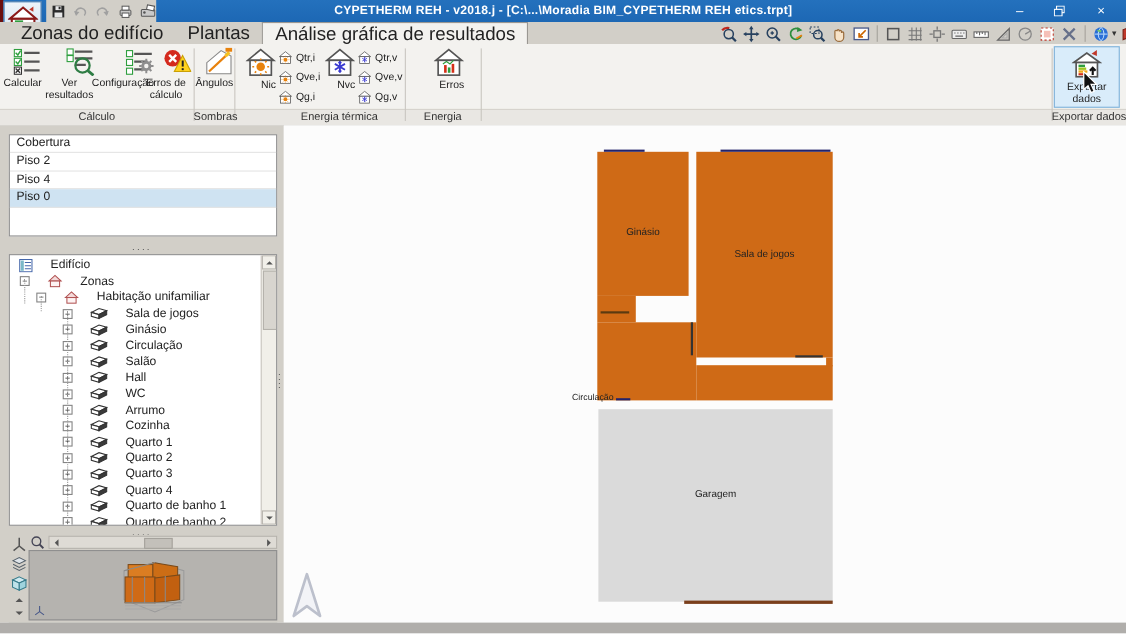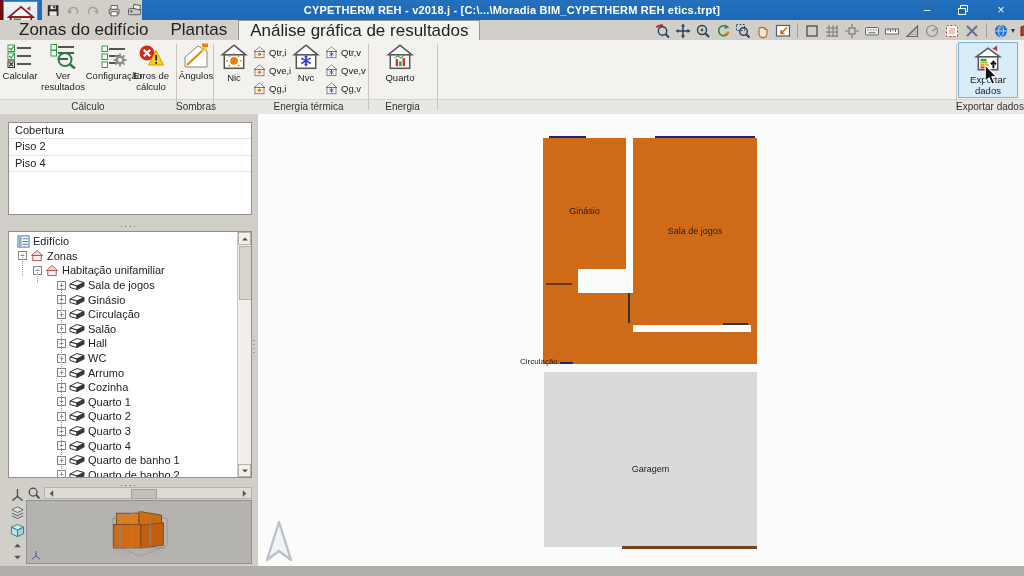--- a/index.html
+++ b/index.html
@@ -22,35 +22,35 @@
   .tab{height:20px;line-height:20px;padding:0 11px;font-size:17px;color:#222;cursor:default}
   .tab.active{background:#f3f2ef;border:1px solid #9a9792;border-bottom:none;box-sizing:border-box}
   .viewtools{left:655px;top:22px;height:17px;display:flex;align-items:center;gap:4px}
   .tsep{width:1px;height:15px;background:#a5a29c;margin:0 2px}
   .caret{font-size:8px;color:#333;margin-left:-2px}
   
   .ribbon{left:0;top:40px;width:1024px;height:74px;background:#f3f2ef;border-bottom:1px solid #a9a6a0;box-sizing:border-box}
   .grpstrip{left:0;top:99px;width:1024px;height:14px;background:#e9e7e3;border-top:1px solid #d6d3cd}
   .grp-label{top:100px;height:13px;line-height:13px;font-size:10px;color:#333;text-align:center}
   .rsep{top:44px;height:66px;width:1px;background:#c9c6c0}
-  .btn-big{top:42px;height:56px;display:flex;flex-direction:column;align-items:center;
+  .btn-big{top:42px;height:56px;display:flex;flex-direction:column;align-items:flex-end;
            font-size:9.5px;color:#222;text-align:center;line-height:1.15;cursor:default}
   .btn-big svg{margin:1px 0 2px;flex:none}
   .btn-small{height:17px;display:flex;align-items:center;gap:3px;font-size:9.5px;color:#222;cursor:default}
   .btn-export{left:958px;top:42px;width:60px;height:56px;background:#d9ecfa;border:1px solid #7fb2d9;
               box-sizing:border-box;display:flex;flex-direction:column;align-items:center;
               font-size:9.5px;color:#222;text-align:center;line-height:1.15;cursor:default}
   
   .sidebar{left:0;top:114px;width:258px;height:452px;background:#d2cfc8}
   .panel{background:#fff;border:1px solid #8f8f8f;box-sizing:border-box}
   .floor-row{height:15.4px;line-height:15.4px;padding-left:6px;font-size:11px;color:#222;
              border-bottom:1px solid #e4e4e4;cursor:default}
   .floor-row.sel{background:#cfe3f2}
   .splitdots{color:#555;font-size:9px;letter-spacing:2px;text-align:center;line-height:7px}
-  .t-row{display:flex;align-items:center;height:14.6px;font-size:11px;color:#222;gap:3px;cursor:default;white-space:nowrap}
+  .t-row{display:flex;align-items:center;height:14.6px;font-size:11px;color:#222;gap:16px;cursor:default;white-space:nowrap}
   .pmbox{width:9px;height:9px;border:1px solid #848484;background:#fff;box-sizing:border-box;
          font-size:8px;line-height:7px;text-align:center;color:#333;flex:none}
   .guide{border-left:1px dotted #9a9a9a}
   .sb{background:#f1efe9;border:1px solid #b5b2ac;box-sizing:border-box;display:flex;align-items:center;justify-content:center}
   
   .canvas{left:258px;top:114px;width:766px;height:452px;background:#fcfcfc}
   .plan-label{font-size:9px;color:#222;text-align:center;pointer-events:none}
   .letterbox{left:0;top:566px;width:1024px;height:10px;background:#b0aeab}
   svg.ic{display:block}
 </style>
@@ -485,21 +485,21 @@
       <use href="#i-house-snow"></use>
     </svg>
   <span>Qg,v</span>
 </div>
 <div class="abs rsep" style="left:368px"></div>
 
 <div class="abs btn-big" style="left:378px;width:44px">
   <svg class="ic" width="28" height="28">
       <use href="#i-total"></use>
     </svg>
-  <span>Quarto</span>
+  <span>Erros</span>
 </div>
 <div class="abs rsep" style="left:437px"></div>
 <div class="abs rsep" style="left:956px"></div>
 
 <div class="abs btn-export">
   <svg class="ic" width="28" height="28" style="margin:2px 0">
       <use href="#i-export"></use>
     </svg>
   <span>Exportar dados</span>
 </div>
@@ -509,20 +509,21 @@
 <div class="abs grp-label" style="left:231px;width:155px">Energia térmica</div>
 <div class="abs grp-label" style="left:368px;width:69px">Energia primária</div>
 <div class="abs grp-label" style="left:956px;width:68px">Exportar dados</div>
 
 <div class="abs sidebar"></div>
 
 <div class="abs panel" style="left:8px;top:122px;width:244px;height:93px">
   <div class="floor-row">Cobertura</div>
   <div class="floor-row">Piso 2</div>
   <div class="floor-row">Piso 4</div>
+  <div class="floor-row sel">Piso 0</div>
 </div>
 <div class="abs splitdots" style="left:0;top:221px;width:258px">....</div>
 
 <div class="abs panel" style="left:8px;top:231px;width:244px;height:247px;overflow:hidden">
   <div class="abs guide" style="left:13px;top:22px;height:22px"></div>
   <div class="abs guide" style="left:28px;top:37px;height:14px"></div>
   <div class="abs guide" style="left:52px;top:51px;height:192px"></div>
   <div style="padding-top:2px">
     <div class="t-row" style="padding-left:8px">
       <svg class="ic" width="13" height="13">
@@ -714,21 +715,21 @@
 <div class="abs" style="left:546px;top:283px;width:26px;height:2px;background:#5a3a10"></div>
 <div class="abs" style="left:723px;top:323px;width:25px;height:2px;background:#333"></div>
 <div class="abs" style="left:628px;top:293px;width:2px;height:30px;background:#333"></div>
 <div class="abs" style="left:560px;top:362px;width:13px;height:2px;background:#23236b"></div>
 <div class="abs" style="left:544px;top:372px;width:213px;height:175px;background:#dadada"></div>
 <div class="abs" style="left:622px;top:546px;width:135px;height:3px;background:#7a3f1c"></div>
 
 <div class="abs plan-label" style="left:543px;top:206px;width:83px">Ginásio</div>
 <div class="abs plan-label" style="left:633px;top:226px;width:124px">Sala de jogos</div>
 <div class="abs plan-label" style="left:520px;top:357px;font-size:8px">Circulação</div>
-<div class="abs plan-label" style="left:544px;top:464px;width:213px">Garagem</div>
+<div class="abs plan-label" style="left:544px;top:444px;width:213px">Garagem</div>
 
 <svg class="ic abs" style="left:264px;top:520px" width="30" height="44">
     <use href="#i-north"></use>
   </svg>
 
 <div class="abs letterbox"></div>
 
 <svg class="ic abs" style="left:984px;top:64px" width="14" height="22" viewBox="0 0 12 19">
     <use href="#i-cursor"></use>
   </svg>

